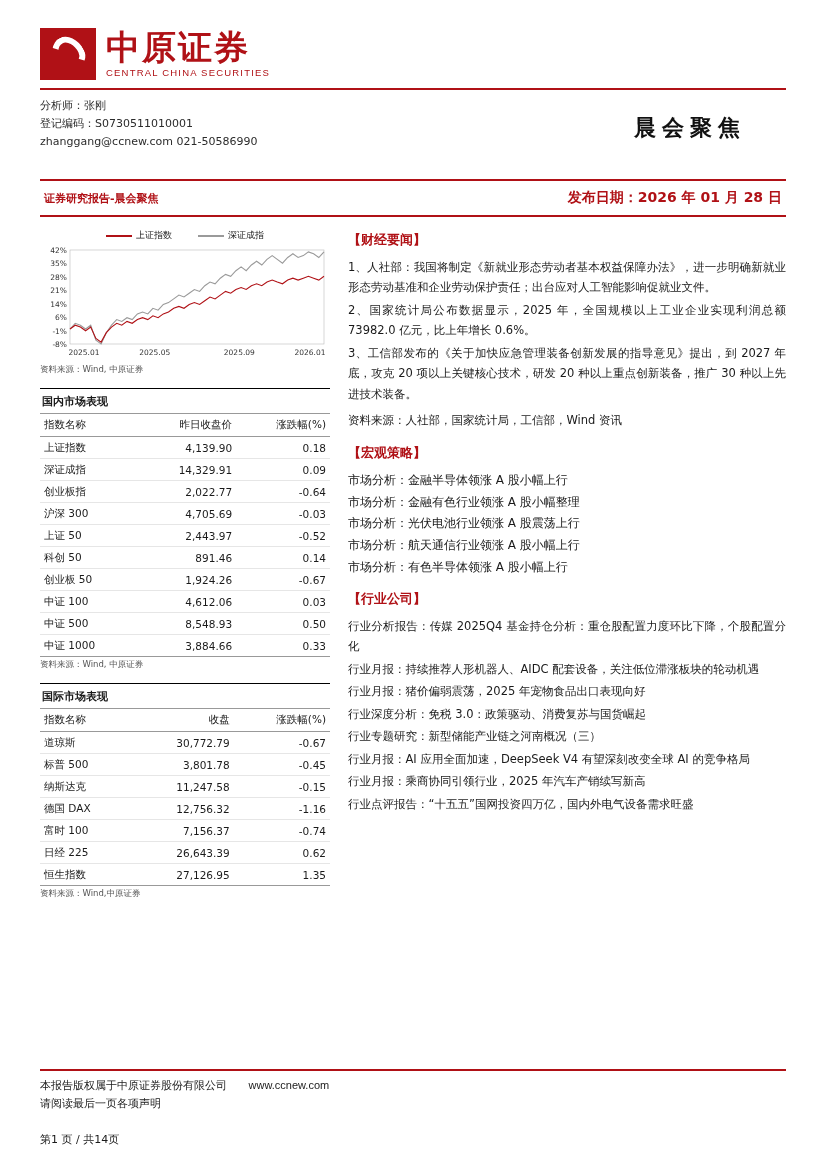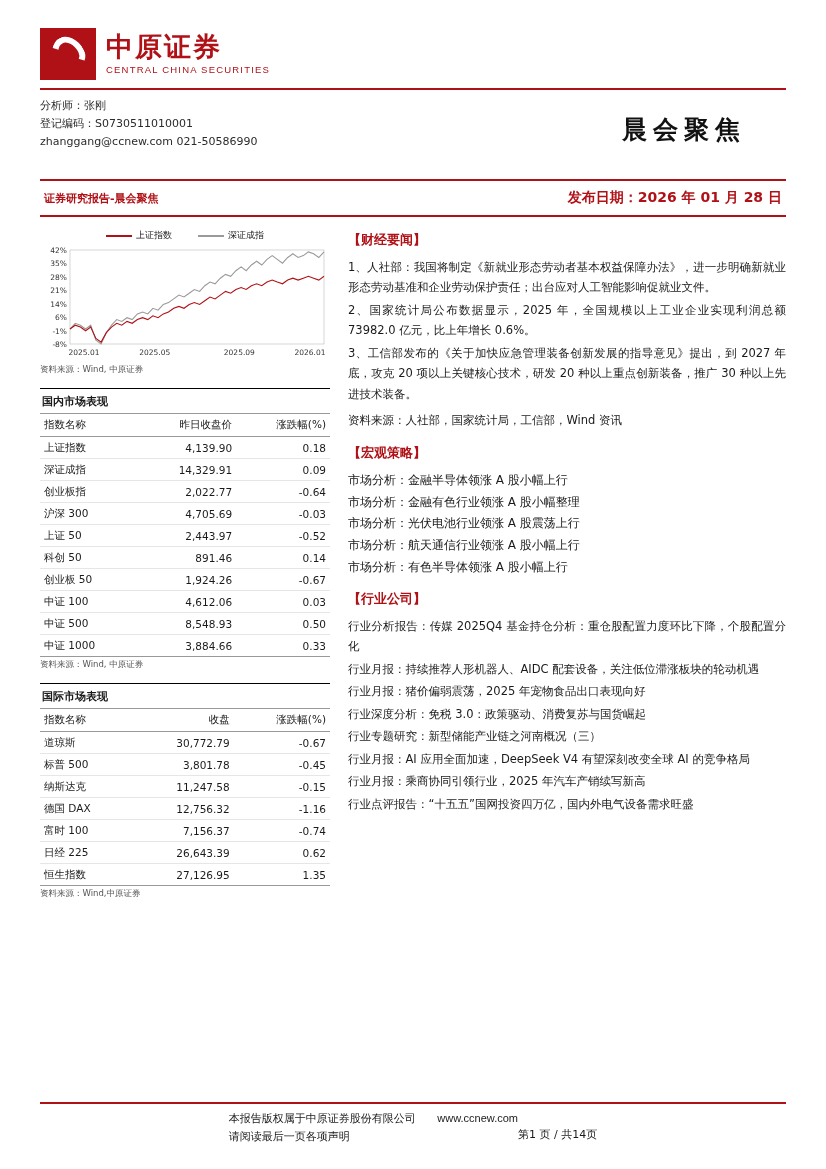--- a/index.html
+++ b/index.html
@@ -19,29 +19,29 @@
   .logo-row { display:flex; align-items:center; gap:10px; }
   .logo-mark { width:56px; height:52px; position:relative; }
   .logo-mark .bar { position:absolute; left:0; top:0; width:56px; height:52px; background:#b01116; }
   .logo-mark .swoosh {
     position:absolute; left:12px; top:8px; width:32px; height:36px;
     border:6px solid #ffffff; border-radius:50% 50% 50% 50%/60% 60% 40% 40%;
     border-left-color:transparent; border-bottom-color:transparent;
     transform:rotate(-28deg);
   }
   .logo-text { line-height:1.05; }
-  .logo-cn { font-family:"DejaVu Sans", sans-serif; font-size:27px; font-weight:bold; color:#b01116; letter-spacing:2px; }
+  .logo-cn { font-family:"DejaVu Sans", sans-serif; font-size:34px; font-weight:bold; color:#b01116; letter-spacing:2px; }
   .logo-en { font-family:"Liberation Sans", sans-serif; font-size:9.5px; color:#b01116; letter-spacing:1.2px; margin-top:3px; }
   .hrule-red { height:2px; background:#b01116; margin-top:8px; }
 
   .analyst-block { position:relative; margin-top:7px; height:72px; }
   .analyst { font-family:"DejaVu Sans", sans-serif; font-size:11px; color:#2b2b2b; line-height:1.65; }
   .big-title {
     position:absolute; right:40px; top:16px;
-    font-family:"DejaVu Serif", serif; font-size:25px; font-weight:bold;
+    font-family:"DejaVu Serif", serif; font-size:22px; font-weight:bold;
     letter-spacing:6px; color:#111;
   }
 
   .report-bar {
     margin-top:10px;
     border-top:2px solid #b01116; border-bottom:2px solid #b01116;
     height:38px; display:flex; align-items:center; justify-content:space-between;
     padding:0 4px;
   }
   .report-bar .left { font-family:"DejaVu Sans", sans-serif; font-size:11px; font-weight:bold; color:#b01116; }
@@ -88,21 +88,21 @@
     font-family:"DejaVu Sans", sans-serif; font-size:12px; line-height:1.82;
     margin:0;
   }
   .gap { height:9px; }
 
   
   .footer {
     position:absolute; left:40px; right:40px; bottom:22px;
   }
   .footer .rule { border-top:2px solid #b01116; margin-bottom:5px; }
-  .footer-row { display:flex; justify-content:center; align-items:flex-start; }
+  .footer-row { display:flex; justify-content:flex-end; align-items:flex-start;flex-direction:column; }
   .footer-left { font-family:"DejaVu Sans", sans-serif; font-size:11px; line-height:1.7; }
   .footer-left .url { font-family:"Liberation Sans", sans-serif; margin-left:18px; }
   .footer-right { font-family:"DejaVu Sans", sans-serif; font-size:11px; padding-top:18px; }
 </style>
 </head>
 <body>
 
 <div class="page">
 
   <div class="header">

